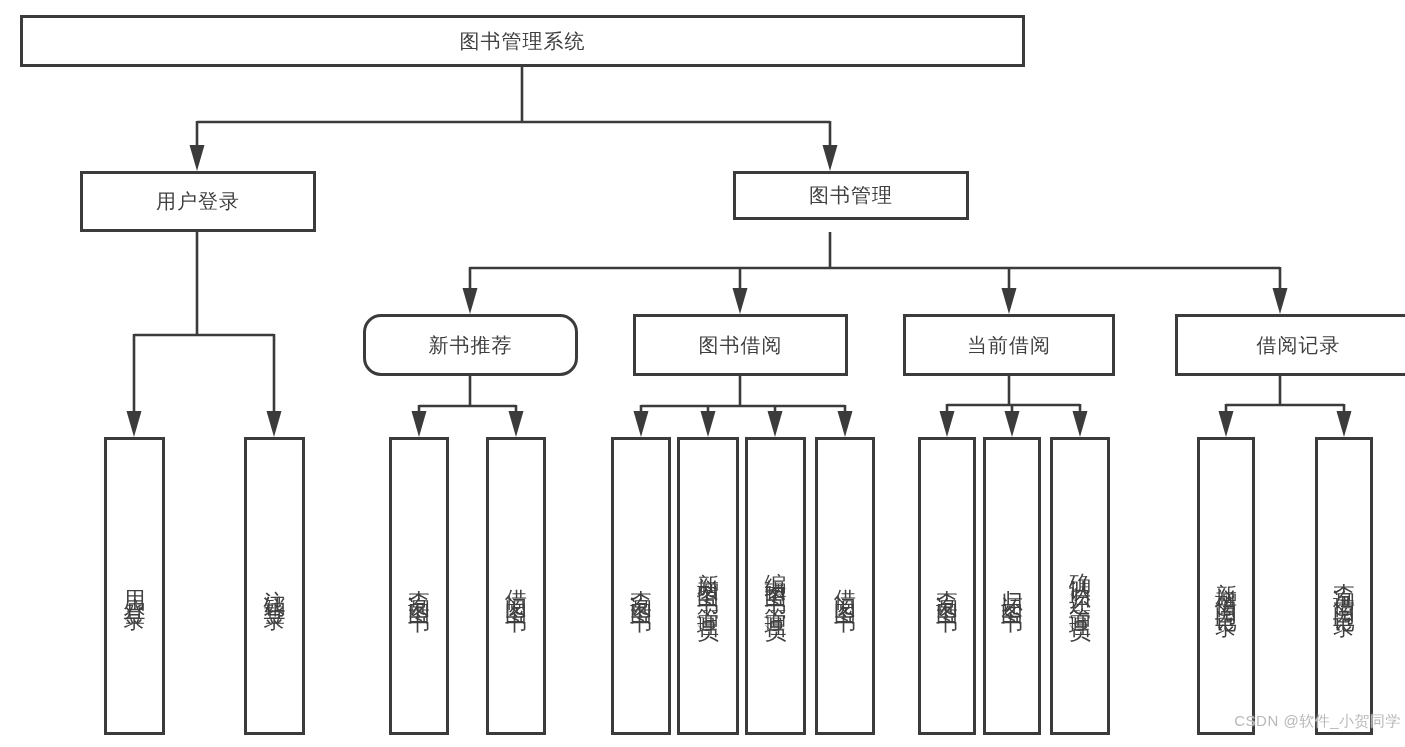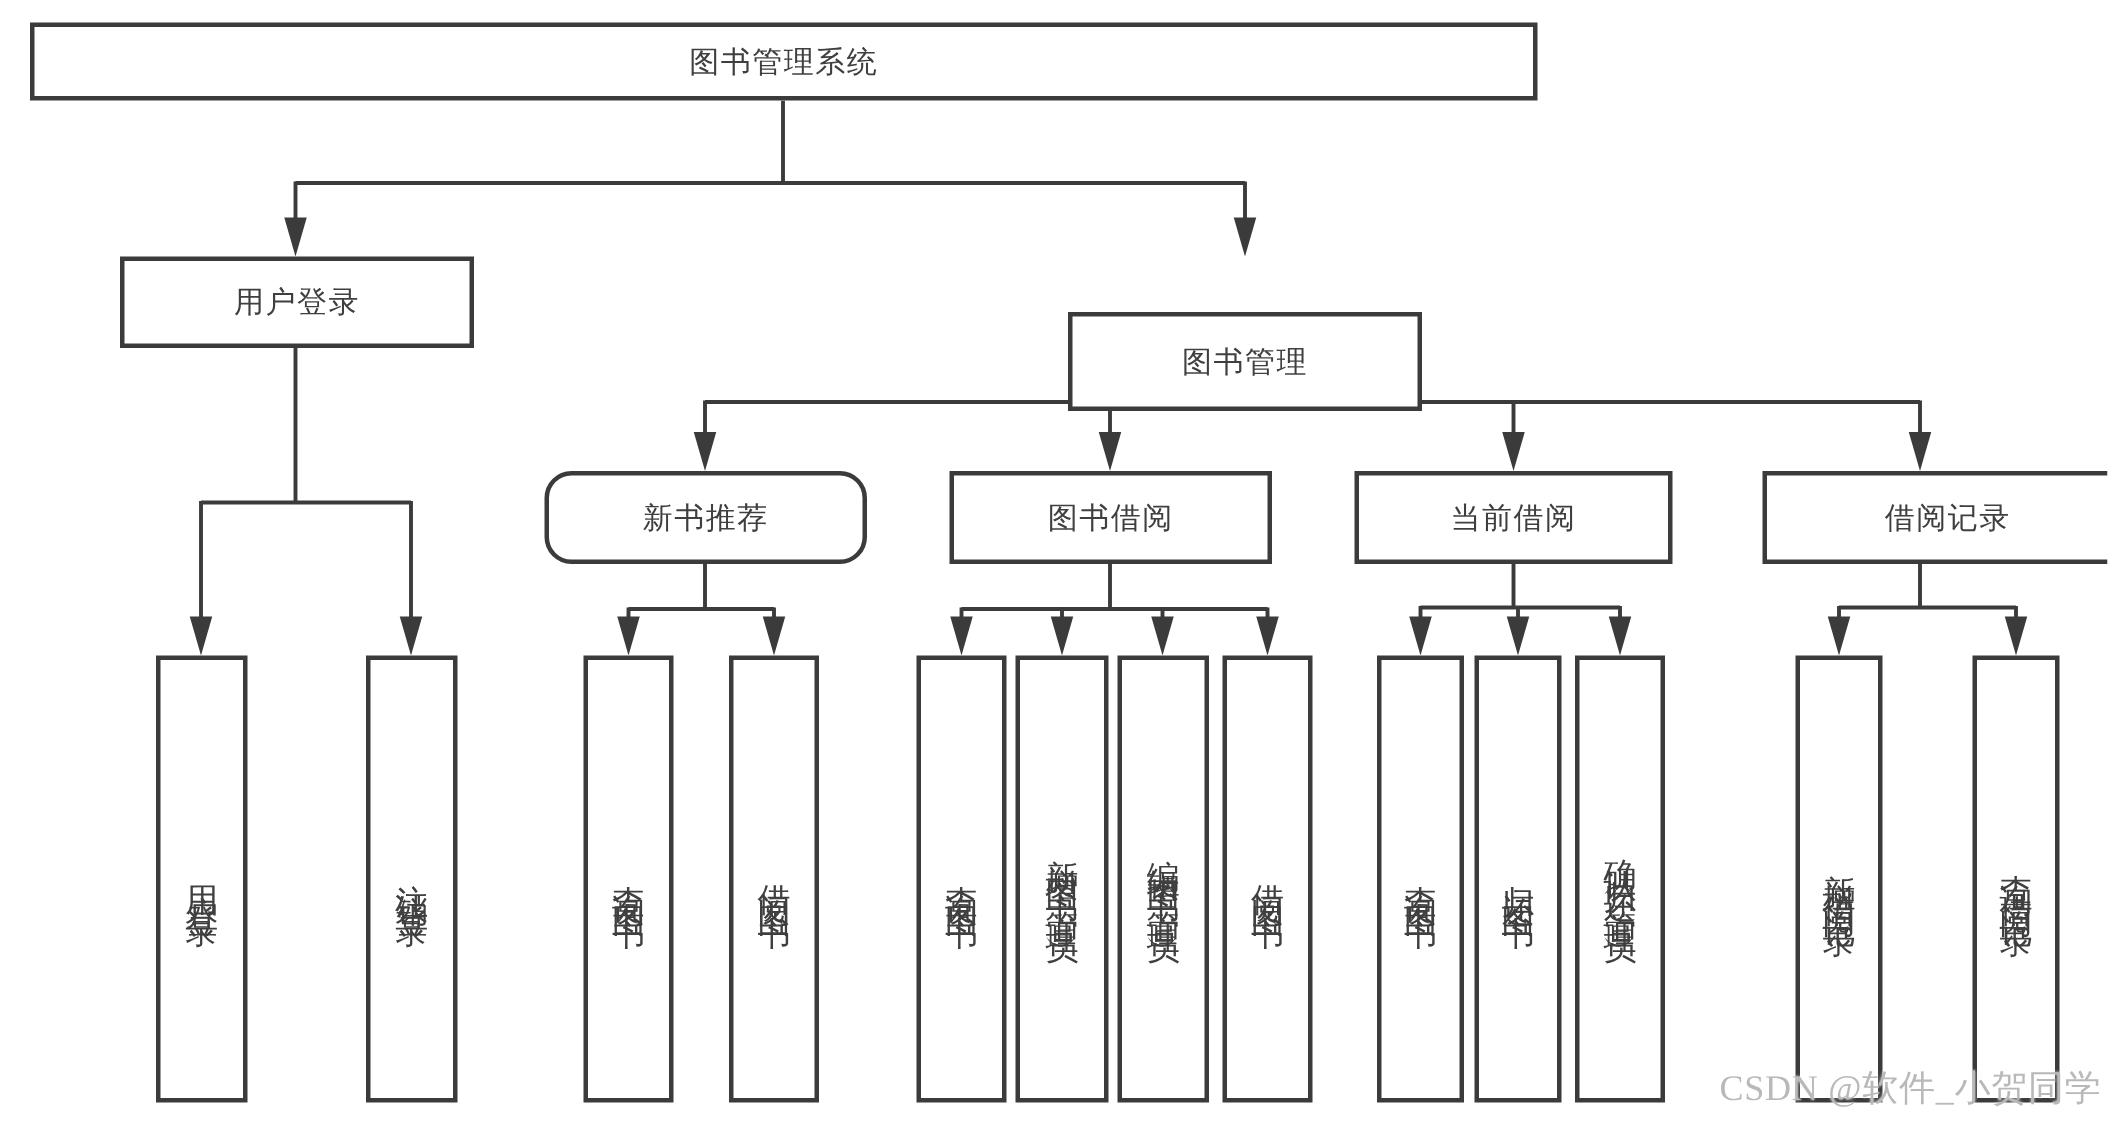--- a/index.html
+++ b/index.html
@@ -7,21 +7,21 @@
     --text:#3f3f3f;
     --bg:#ffffff;
     --wm:#b9b9b9;
   }
   html,body{margin:0;padding:0;background:var(--bg);}
   #canvas{
     position:relative;
     width:1405px;height:747px;
     background:var(--bg);
     overflow:hidden;
-    font-family:Liberation Serif, serif;
+    font-family:Liberation Sans, sans-serif;
   }
   #connectors{position:absolute;left:0;top:0;width:1405px;height:747px;}
   .box{
     position:absolute;
     box-sizing:border-box;
     background:#fff;
     border:3px solid var(--line);
     display:flex;align-items:center;justify-content:center;
     color:var(--text);
     font-size:20px;
@@ -32,42 +32,42 @@
     writing-mode:vertical-rl;
     text-orientation:mixed;
     font-size:22px;
     letter-spacing:7px;
     line-height:1;
     white-space:nowrap;
   }
   
   #node-root{left:20px;top:15px;width:1005px;height:52px;}
   #node-user-login{left:80px;top:171px;width:236px;height:61px;}
-  #node-book-management{left:712px;top:171px;width:236px;height:66px;margin-top:37px;}
+  #node-book-management{left:733px;top:171px;width:236px;height:49px;}
   #node-new-book-recommend{left:363px;top:314px;width:215px;height:62px;border-radius:18px;}
   #node-book-borrow{left:633px;top:314px;width:215px;height:62px;align-items:center;}
   #node-current-borrow{left:903px;top:314px;width:212px;height:62px;}
   #node-borrow-records{left:1175px;top:314px;width:247px;height:62px;}
   #leaf-1{left:104px;top:437px;width:61px;height:298px;}
   #leaf-2{left:244px;top:437px;width:61px;height:298px;}
   #leaf-3{left:389px;top:437px;width:60px;height:298px;}
   #leaf-4{left:486px;top:437px;width:60px;height:298px;}
   #leaf-5{left:611px;top:437px;width:60px;height:298px;}
   #leaf-6{left:677px;top:437px;width:62px;height:298px;}
   #leaf-7{left:745px;top:437px;width:61px;height:298px;}
   #leaf-8{left:815px;top:437px;width:60px;height:298px;}
   #leaf-9{left:918px;top:437px;width:58px;height:298px;}
   #leaf-10{left:983px;top:437px;width:58px;height:298px;}
   #leaf-11{left:1050px;top:437px;width:60px;height:298px;}
   #leaf-12{left:1197px;top:437px;width:58px;height:298px;}
   #leaf-13{left:1315px;top:437px;width:58px;height:298px;}
   #watermark{
     position:absolute;
-    right:4px;bottom:6px;
-    font-size:24px;
+    right:4px;bottom:16px;
+    font-size:15px;
     color:var(--wm);
     z-index:5;
     letter-spacing:0.5px;
     text-shadow:0 0 2px #ffffff;
   }
 </style>
 </head>
 <body>
 
 <div id="canvas">

